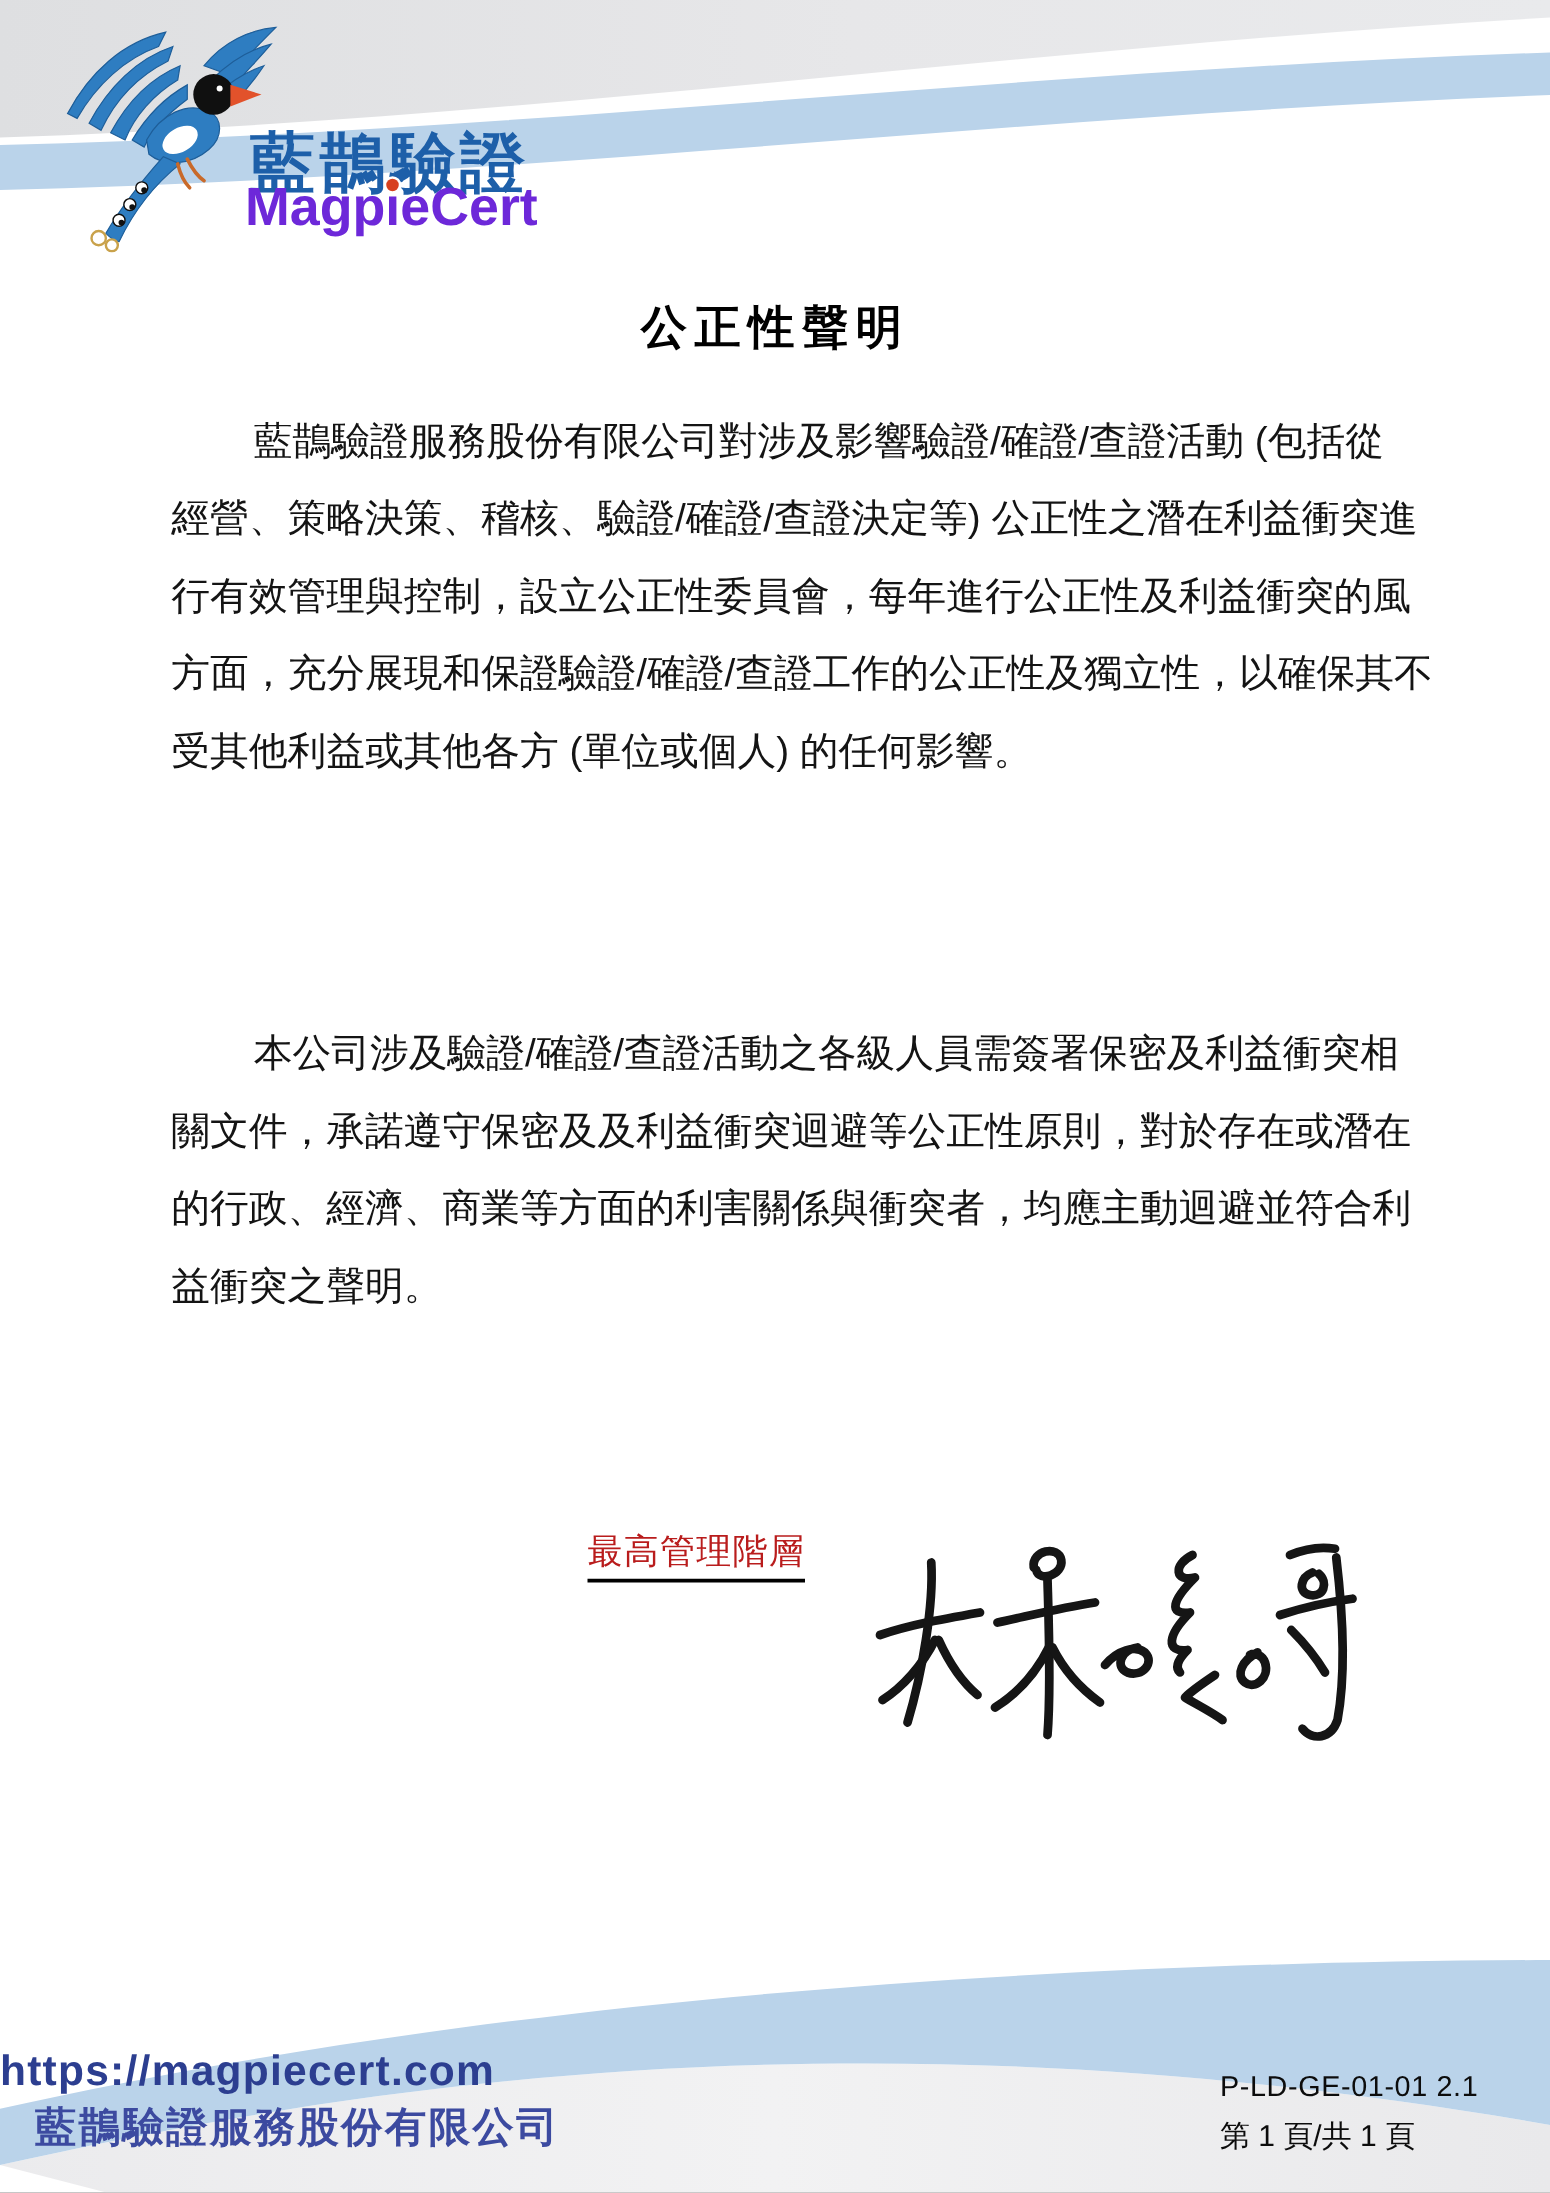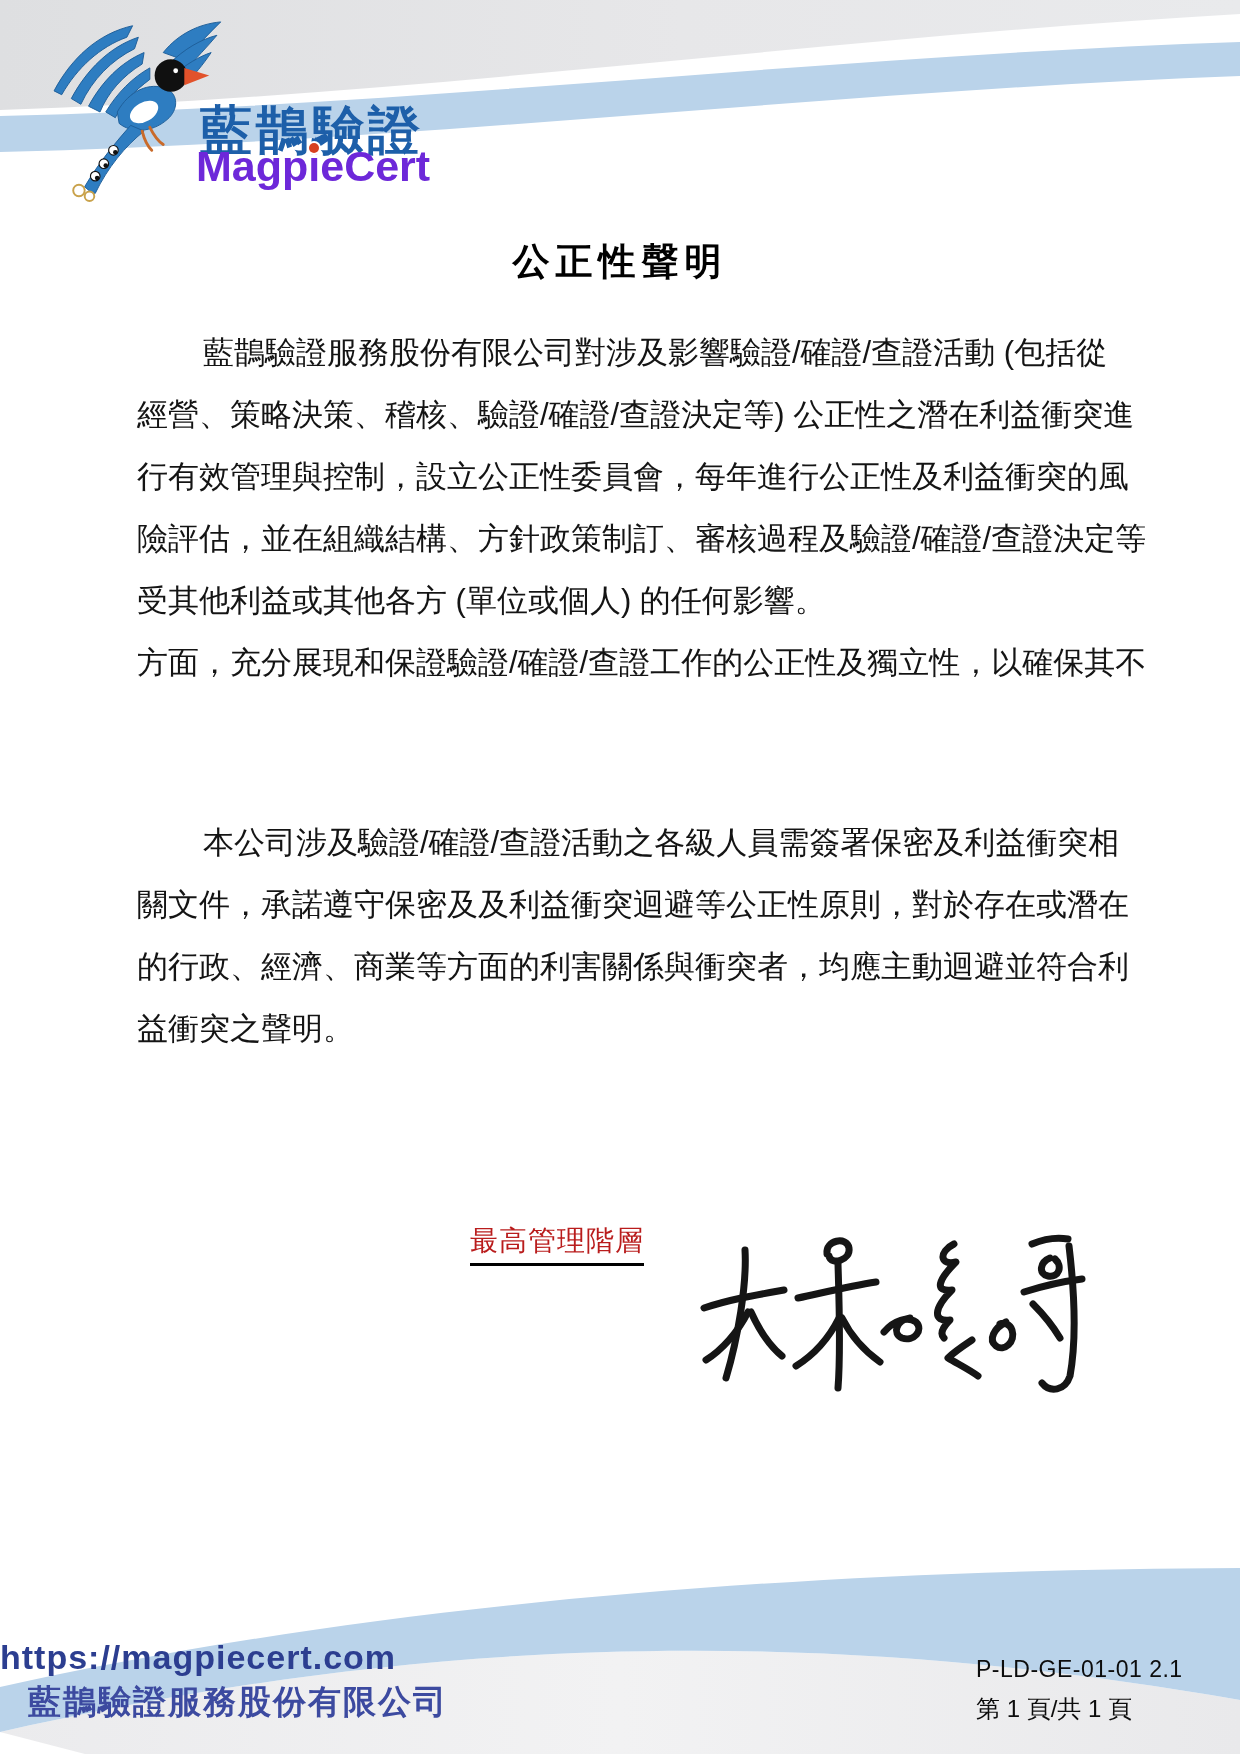--- a/index.html
+++ b/index.html
@@ -111,23 +111,22 @@
     <div class="logo-zh">藍鵲驗證</div>
     <div class="logo-en"><span>Magp</span><span class="idot">i</span><span>eCert</span></div>
   </div>
 
   <div class="doc-title">公正性聲明</div>
 
   <div class="para para-1">
     <div class="jline first">藍鵲驗證服務股份有限公司對涉及影響驗證/確證/查證活動 (包括從</div>
     <div class="jline">經營、策略決策、稽核、驗證/確證/查證決定等) 公正性之潛在利益衝突進</div>
     <div class="jline">行有效管理與控制，設立公正性委員會，每年進行公正性及利益衝突的風</div>
-    <div class="jline">險評估，並在組織結構、方針政策制訂、審核過程及驗證/確證/查證決定等</div>
+    <div class="jline">方面，充分展現和保證驗證/確證/查證工作的公正性及獨立性，以確保其不</div>
     <div class="jline last">受其他利益或其他各方 (單位或個人) 的任何影響。</div>
-    <div class="jline">方面，充分展現和保證驗證/確證/查證工作的公正性及獨立性，以確保其不</div>
   </div>
 
   <div class="para para-2">
     <div class="jline first">本公司涉及驗證/確證/查證活動之各級人員需簽署保密及利益衝突相</div>
     <div class="jline">關文件，承諾遵守保密及及利益衝突迴避等公正性原則，對於存在或潛在</div>
     <div class="jline">的行政、經濟、商業等方面的利害關係與衝突者，均應主動迴避並符合利</div>
     <div class="jline last">益衝突之聲明。</div>
   </div>
 
   <div class="sig-label">最高管理階層</div>

